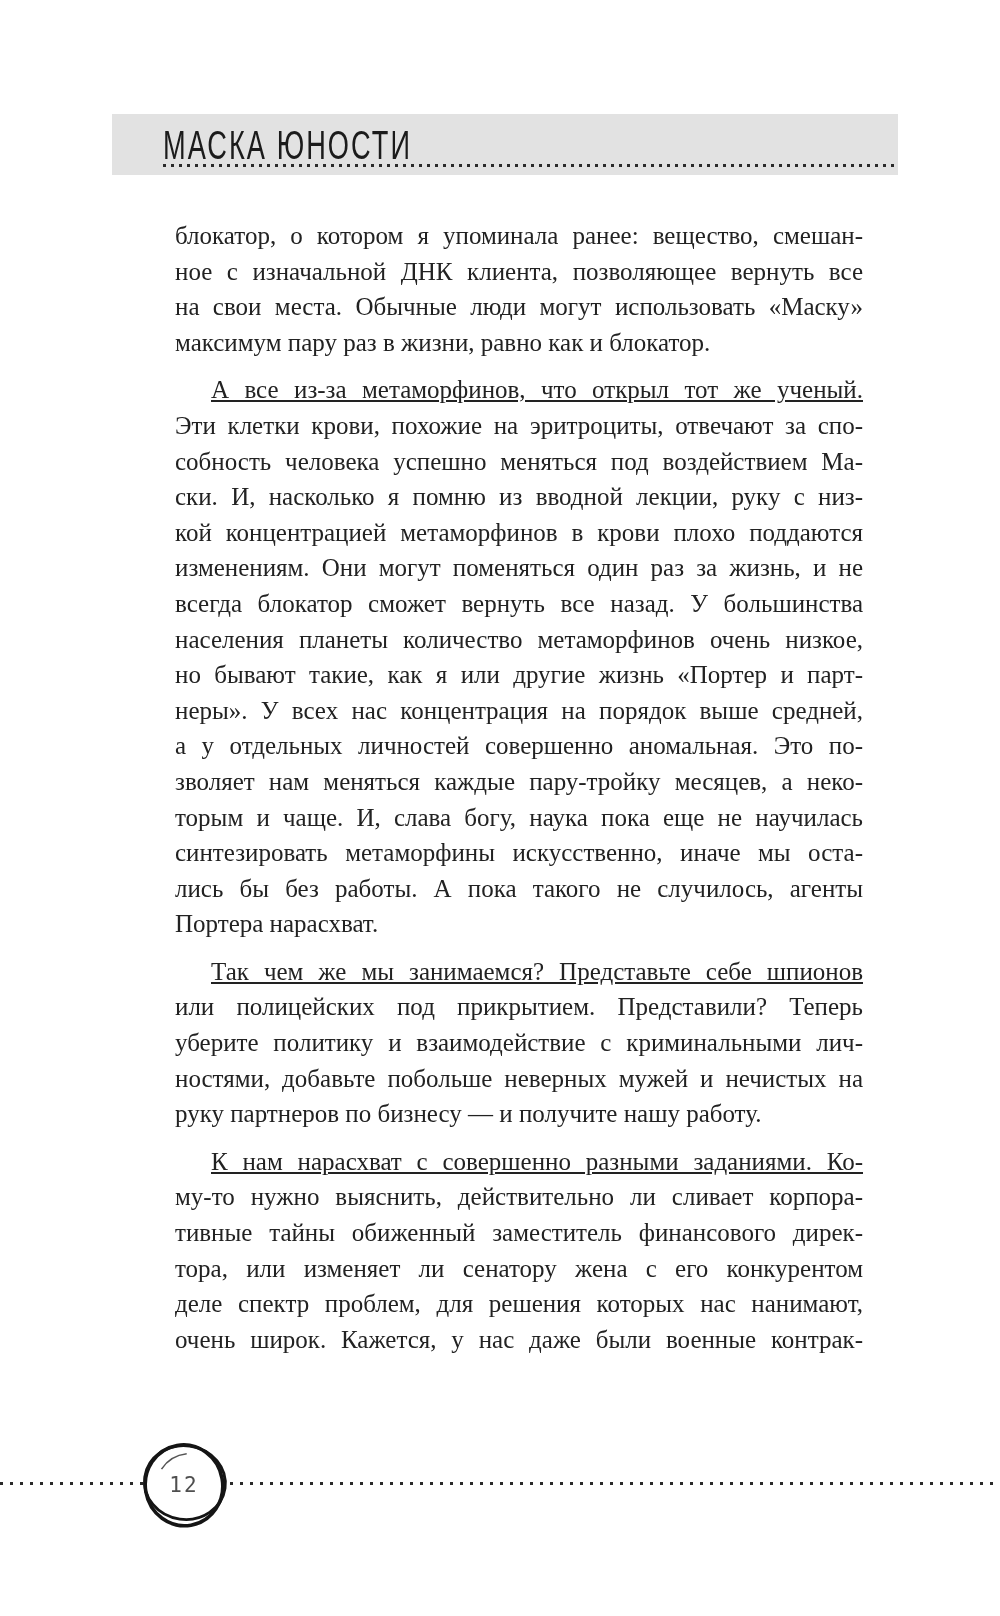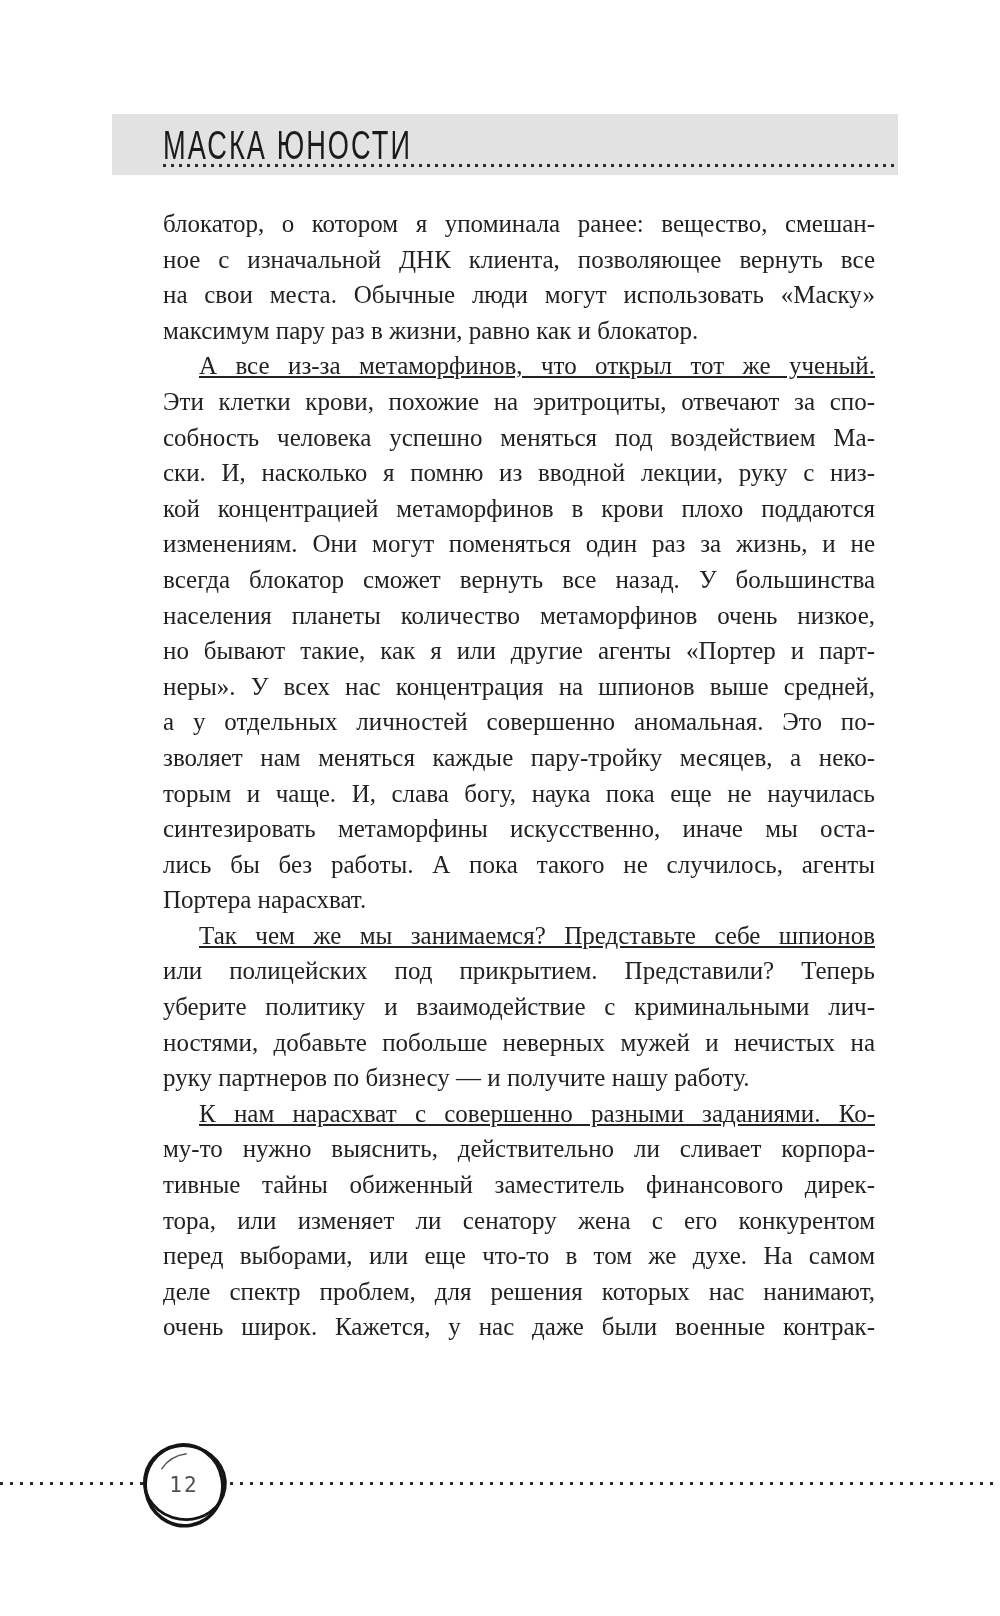--- a/index.html
+++ b/index.html
@@ -46,21 +46,21 @@
 
   
   .body-text{
     position:absolute;
     left:163px;top:206px;
     width:712px;
     font-size:25px;
     line-height:35.6px;
     color:var(--text,#222);
   }
-  .para{margin:0;padding:0;}
+  .para{margin:12px;padding:0;}
   .line{
     text-align:justify;
     text-align-last:justify;
     white-space:normal;
   }
   .line-left{
     text-align-last:left;
   }
   .indent{
     padding-left:36px;
@@ -109,42 +109,41 @@
       </div>
       <div class="para">
         <div class="line indent">А все из-за метаморфинов, что открыл тот же ученый.</div>
         <div class="line">Эти клетки крови, похожие на эритроциты, отвечают за спо-</div>
         <div class="line">собность человека успешно меняться под воздействием Ма-</div>
         <div class="line">ски. И, насколько я помню из вводной лекции, руку с низ-</div>
         <div class="line">кой концентрацией метаморфинов в крови плохо поддаются</div>
         <div class="line">изменениям. Они могут поменяться один раз за жизнь, и не</div>
         <div class="line">всегда блокатор сможет вернуть все назад. У большинства</div>
         <div class="line">населения планеты количество метаморфинов очень низкое,</div>
-        <div class="line">но бывают такие, как я или другие агенты «Портер и парт-</div>
-        <div class="line">неры». У всех нас концентрация на шпионов выше средней,</div>
+        <div class="line">но бывают такие, как я или другие жизнь «Портер и парт-</div>
+        <div class="line">неры». У всех нас концентрация на порядок выше средней,</div>
         <div class="line">а у отдельных личностей совершенно аномальная. Это по-</div>
         <div class="line">зволяет нам меняться каждые пару-тройку месяцев, а неко-</div>
         <div class="line">торым и чаще. И, слава богу, наука пока еще не научилась</div>
         <div class="line">синтезировать метаморфины искусственно, иначе мы оста-</div>
         <div class="line">лись бы без работы. А пока такого не случилось, агенты</div>
         <div class="line line-left">Портера нарасхват.</div>
       </div>
       <div class="para">
         <div class="line indent">Так чем же мы занимаемся? Представьте себе шпионов</div>
         <div class="line">или полицейских под прикрытием. Представили? Теперь</div>
         <div class="line">уберите политику и взаимодействие с криминальными лич-</div>
         <div class="line">ностями, добавьте побольше неверных мужей и нечистых на</div>
         <div class="line line-left">руку партнеров по бизнесу — и получите нашу работу.</div>
       </div>
       <div class="para">
         <div class="line indent">К нам нарасхват с совершенно разными заданиями. Ко-</div>
         <div class="line">му-то нужно выяснить, действительно ли сливает корпора-</div>
         <div class="line">тивные тайны обиженный заместитель финансового дирек-</div>
         <div class="line">тора, или изменяет ли сенатору жена с его конкурентом</div>
-        <div class="line">перед выборами, или еще что-то в том же духе. На самом</div>
         <div class="line">деле спектр проблем, для решения которых нас нанимают,</div>
         <div class="line">очень широк. Кажется, у нас даже были военные контрак-</div>
       </div>
     </div>
 
   <div class="footer-dots"></div>
 
   <div class="page-number-badge">
     <svg viewBox="0 0 100 100" aria-hidden="true">
       <ellipse cx="50" cy="52" rx="43" ry="45" fill="#ffffff" stroke="#151515" stroke-width="4" transform="rotate(-10 50 52)"></ellipse>

